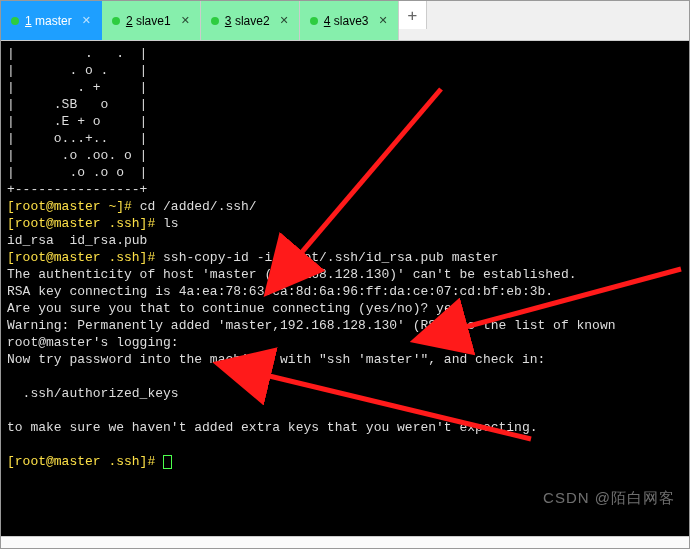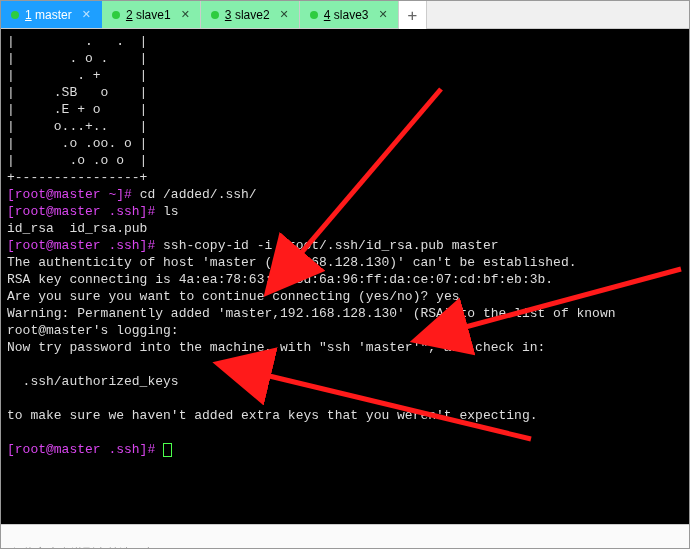--- a/index.html
+++ b/index.html
@@ -1,26 +1,26 @@
 <!DOCTYPE html>
 <html><head>
   <meta charset="utf-8">
   <style>
     * { margin: 0; padding: 0; box-sizing: border-box; }
     body { width: 690px; height: 549px; font-family: Consolas, monospace; font-size: 13px; position: relative; overflow: hidden; background: #fff; border: 1px solid #999; }
-    .tab-bar { display: flex; height: 28px; background: #f0f0f0; border-bottom: 1px solid #ccc; }
+    .tab-bar { display: flex; height: 40px; background: #f0f0f0; border-bottom: 1px solid #ccc; }
     .tab { display: flex; align-items: center; padding: 0 10px; height: 100%; border-right: 1px solid #ccc; cursor: pointer; font-family: sans-serif; font-size: 12px; gap: 6px; background: #86efac; }
     .tab.active { background: #1e9fff; color: #fff; border-right-color: #1e9fff; }
     .tab .dot { width: 8px; height: 8px; border-radius: 50%; background: #2ecc40; }
     .tab.active .dot { background: #2ecc40; }
     .tab .close { font-size: 11px; opacity: 0.7; margin-left: 4px; }
     .tab .num { text-decoration: underline; }
     .add-tab { width: 28px; height: 28px; display: flex; align-items: center; justify-content: center; font-size: 16px; cursor: pointer; color: #666; border-right: 1px solid #ccc; background: #fff; }
     .terminal { background: #000; width: 100%; height: 495px; padding: 4px 6px; white-space: pre; font-family: Consolas, 'Courier New', monospace; font-size: 13px; line-height: 17px; color: #ccc; overflow: hidden; position: relative; }
-    .green { color: #d946ef; }
+    .green { color: #fde047; }
     .white { color: #ddd; }
     .cursor-box { display: inline-block; width: 9px; height: 14px; border: 1px solid #4CFF4C; vertical-align: middle; }
     .watermark { position: absolute; bottom: 30px; right: 14px; font-family: sans-serif; font-size: 15px; color: rgba(200,200,200,0.55); letter-spacing: 1px; }
     .bottombar { height: 26px; background: #fafafa; border-top: 1px solid #ccc; font-family: sans-serif; font-size: 12px; color: #888; padding: 20px 10px; }
     .arrows { position: absolute; top: 28px; left: 0; width: 690px; height: 495px; pointer-events: none; }
   </style>
 </head>
 <body>
 
 <div class="tab-bar">
@@ -55,31 +55,31 @@
 <span>|     o...+..    |</span>
 <span>|      .o .oo. o |</span>
 <span>|       .o .o o  |</span>
 <span>+----------------+</span></span>
 <span class="green">[root@master ~]# </span><span class="white">cd /added/.ssh/</span>
 <span class="green">[root@master .ssh]# </span><span class="white">ls</span>
 <span class="white">id_rsa  id_rsa.pub</span>
 <span class="green">[root@master .ssh]# </span><span class="white">ssh-copy-id -i /root/.ssh/id_rsa.pub master</span>
 <span class="white">The authenticity of host 'master (192.168.128.130)' can't be established.</span>
 <span class="white">RSA key connecting is 4a:ea:78:63:ca:8d:6a:96:ff:da:ce:07:cd:bf:eb:3b.</span>
-<span class="white">Are you sure you want to continue connecting (yes/no)? </span><span class="white">yes</span>
+<span class="white">Are you sure you that to continue connecting (yes/no)? </span><span class="white">yes</span>
 <span class="white">Warning: Permanently added 'master,192.168.128.130' (RSA) to the list of known</span>
 <span class="white">root@master's logging: </span>
 <span class="white">Now try password into the machine, with "ssh 'master'", and check in:</span>
 
 <span class="white">  .ssh/authorized_keys</span>
 
 <span class="white">to make sure we haven't added extra keys that you weren't expecting.</span>
 
 <span class="green">[root@master .ssh]# </span><span class="cursor-box"></span>
-</div>
+<div class="watermark">CSDN @陌白网客</div></div>
 
 <svg class="arrows">
   <defs>
     <marker id="ah" markerWidth="12" markerHeight="12" refX="2" refY="6" orient="auto">
       <polygon points="0,0 12,6 0,12" fill="#ff1a1a"></polygon>
     </marker>
   </defs>
   <line x1="440" y1="60" x2="295" y2="230" stroke="#ff1a1a" stroke-width="5" marker-end="url(#ah)"></line>
   <line x1="680" y1="240" x2="457" y2="300" stroke="#ff1a1a" stroke-width="5" marker-end="url(#ah)"></line>
   <line x1="530" y1="410" x2="260" y2="345" stroke="#ff1a1a" stroke-width="5" marker-end="url(#ah)"></line>

